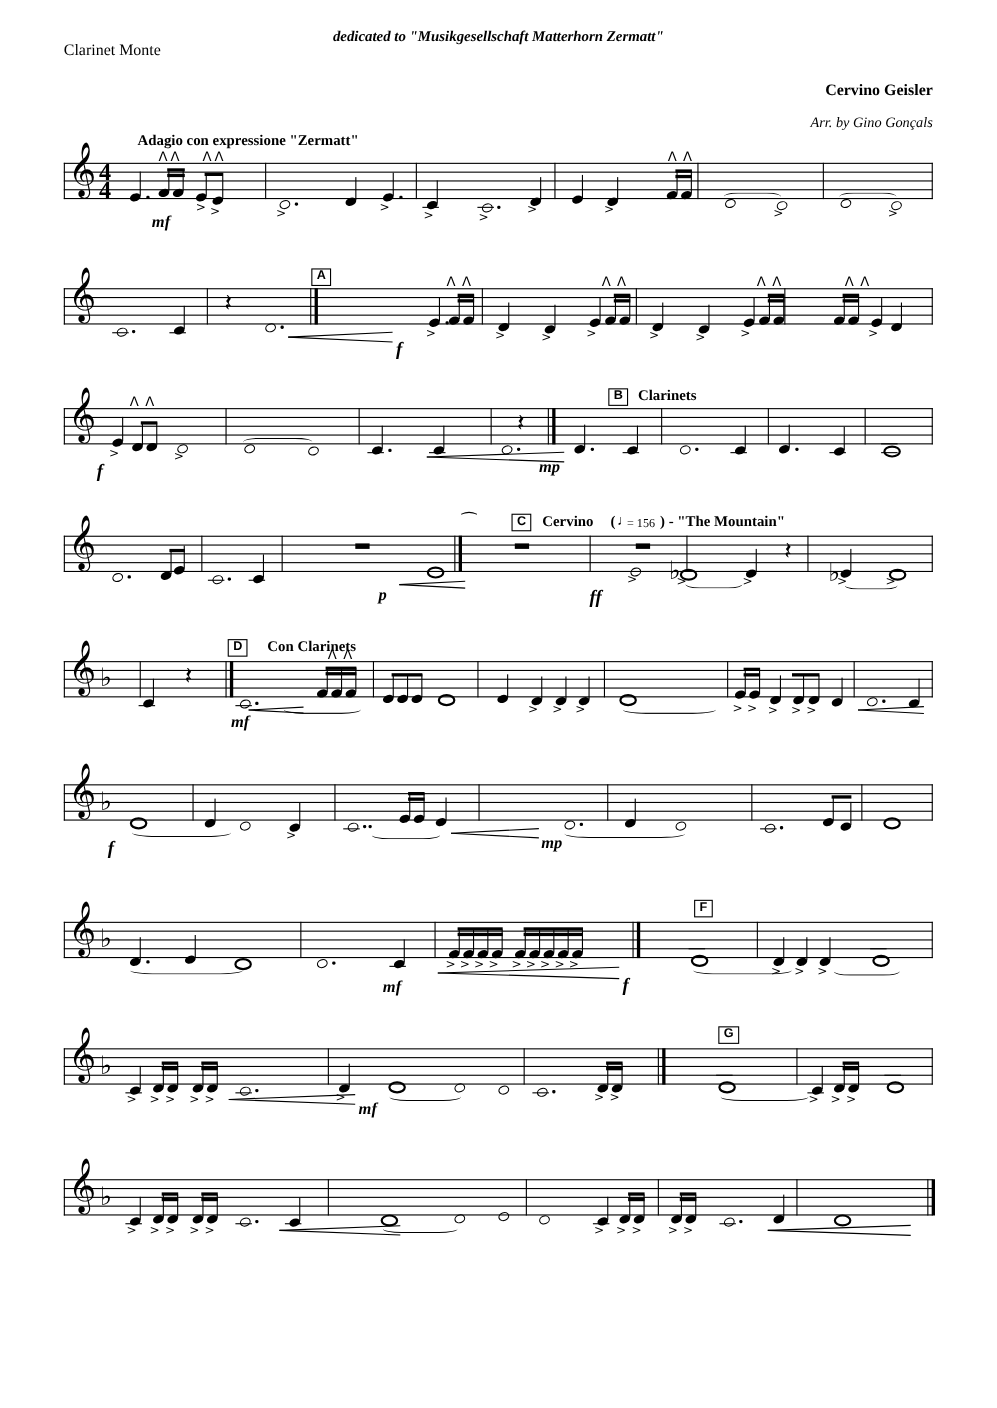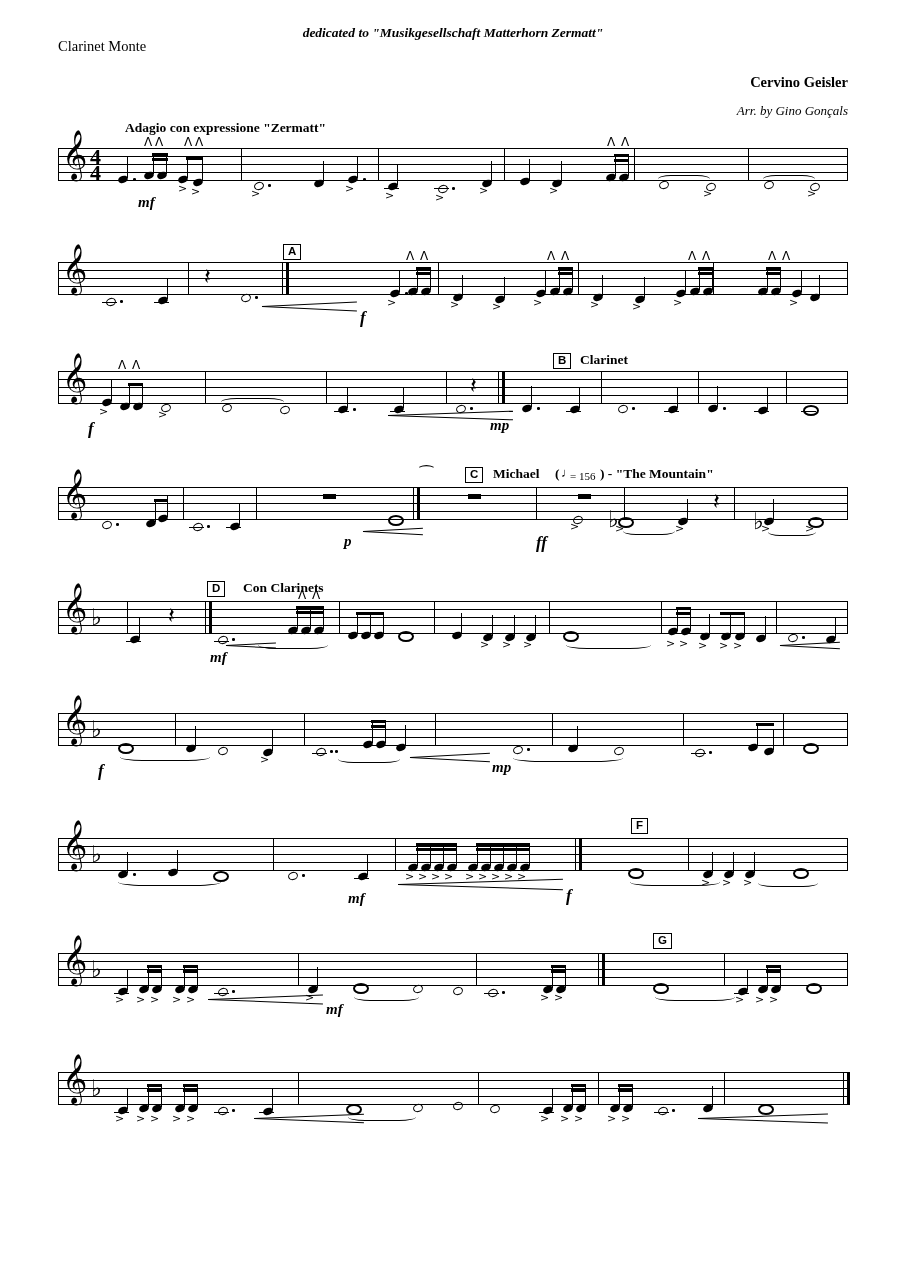--- a/index.html
+++ b/index.html
@@ -462,21 +462,21 @@
     <div class="beam" style="left:708px; top:5px; width:15px;"></div>
     <div class="beam" style="left:708px; top:10px; width:15px;"></div>
     <div class="nh" style="left:734px; top:28px;"></div>
     <div class="stem" style="left:743px; top:9px; height:21px;"></div>
     <div class="nh" style="left:752px; top:32px;"></div>
     <div class="stem" style="left:761px; top:13px; height:21px;"></div>
     <div class="accent" style="left:731px; top:35px;">&gt;</div>
   </div>
 
   <div class="rehearsal" style="left:553px; top:353px;">B</div>
-  <div class="tempo" style="left:580px; top:352px;">Clarinet</div>
+  <div class="tempo" style="left:580px; top:352px;">Clarinets</div>
   <div class="system" style="top:371px;">
     <div class="staff">
       <div class="ln"></div>
         <div class="ln"></div>
         <div class="ln"></div>
         <div class="ln"></div>
         <div class="ln"></div>
     </div>
     <div class="bar" style="left:0px;"></div>
     <div class="clef" style="left:4px;">𝄞</div>
@@ -545,21 +545,21 @@
     <div class="nh" style="left:700px; top:36px;"></div>
     <div class="stem" style="left:709px; top:17px; height:21px;"></div>
     <div class="ledger" style="left:696px; top:40px;"></div>
 
     <div class="nh whole" style="left:745px; top:34px;"></div>
     <div class="ledger" style="left:743px; top:40px;"></div>
     <div class="ledger" style="left:743px; top:32px;"></div>
   </div>
 
   <div class="rehearsal" style="left:465px; top:467px;">C</div>
-  <div class="tempo" style="left:493px; top:466px;">Michael</div>
+  <div class="tempo" style="left:493px; top:466px;">Cervino</div>
   <div class="tempo" style="left:555px; top:466px;">(</div>
   <div class="tempo" style="left:561px; top:465px; font-size:13px;">♩</div>
   <div class="metro" style="left:570px; top:470px;">= 156</div>
   <div class="tempo" style="left:600px; top:466px;">) - "The Mountain"</div>
   <div class="fermata" style="left:420px; top:467px;">⁀</div>
   <div class="system" style="top:487px;">
     <div class="staff">
       <div class="ln"></div>
         <div class="ln"></div>
         <div class="ln"></div>

